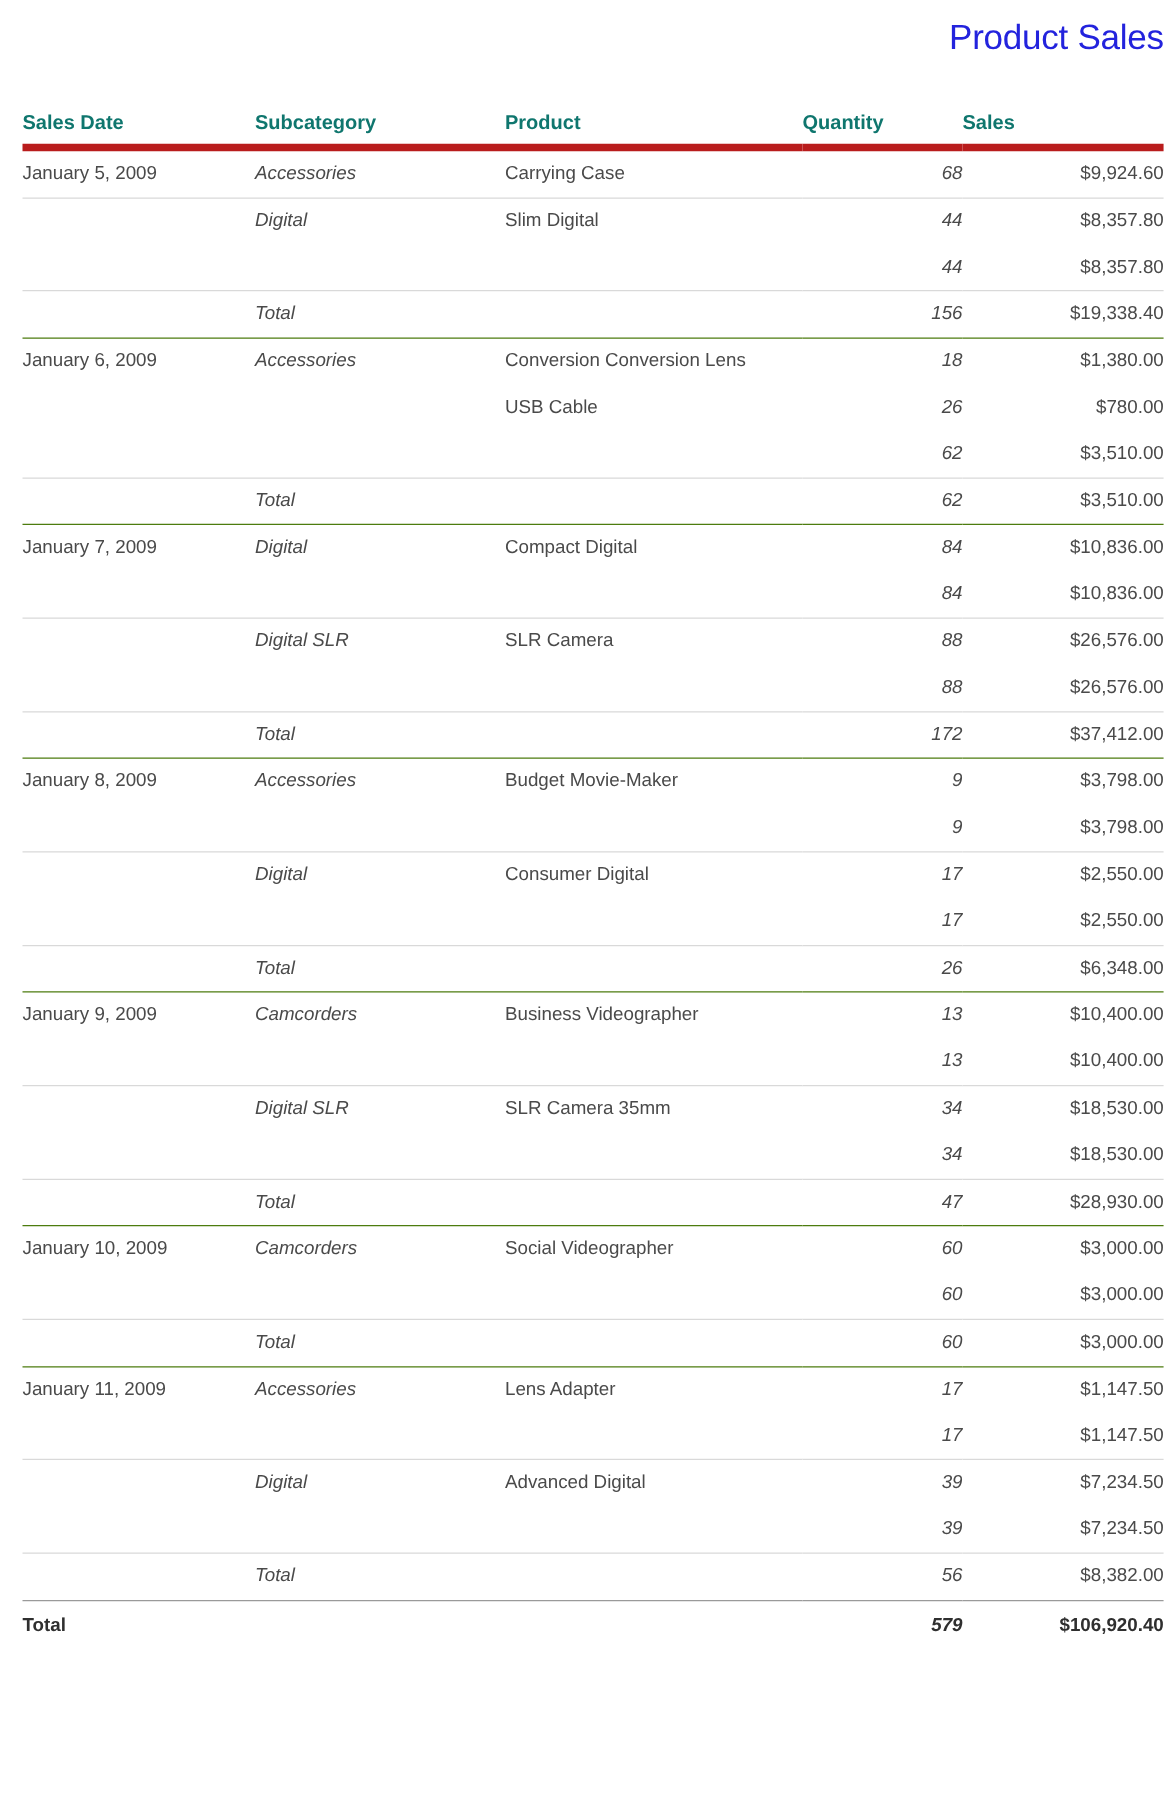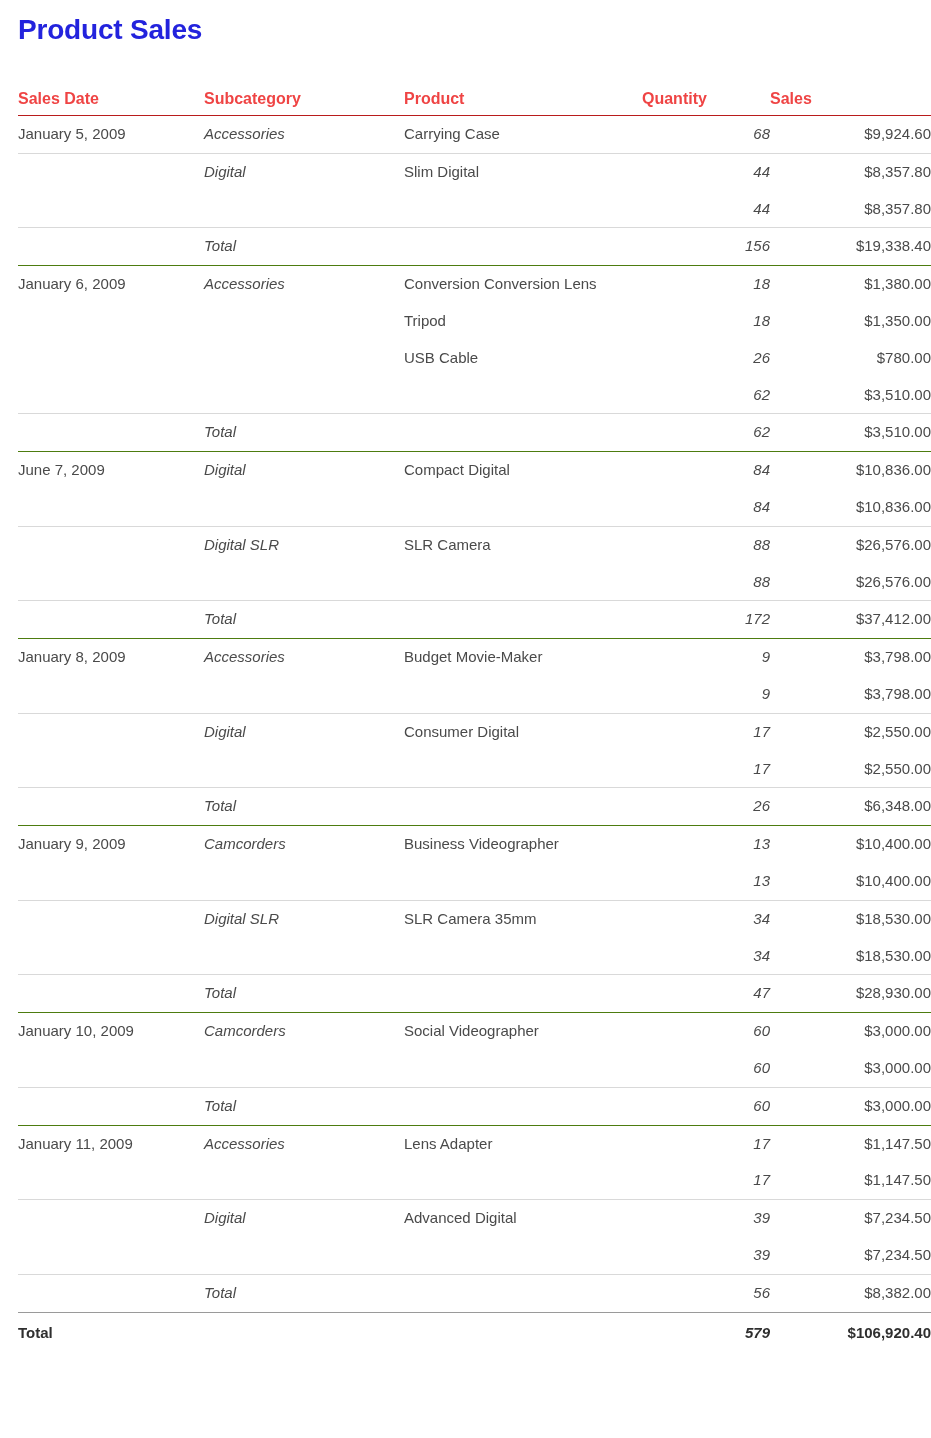--- a/index.html
+++ b/index.html
@@ -14,40 +14,41 @@
     color: #444444;
     -webkit-font-smoothing: antialiased;
   }
   .page {
     width: 931px;
     box-sizing: border-box;
     padding: 14px 0 0 0;
   }
   .report-title {
     font-size: 28px;
-    font-weight: bold;
+    font-weight: normal;
     color: #2323dd;
     margin: 0 0 0 18px;
     padding: 0;
     letter-spacing: -0.2px;
+    text-align: right;
   }
   table.report {
     width: 913px;
     margin-left: 18px;
     margin-top: 44px;
     border-collapse: collapse;
     font-size: 15px;
   }
   table.report th {
     font-size: 16px;
     font-weight: bold;
-    color: #ef4444;
+    color: #0f766e;
     text-align: left;
     padding: 0 0 7px 0;
-    border-bottom: 1px solid #b91c1c;
+    border-bottom: 6px solid #b91c1c;
     vertical-align: bottom;
   }
   th.col-date   { width: 186px; }
   th.col-sub    { width: 200px; }
   th.col-prod   { width: 238px; }
   th.col-qty    { width: 128px; text-align: right; padding-right: 42px; }
   th.col-sales  { width: 161px; text-align: right; padding-right: 8px; }
 
   table.report td {
     padding: 8px 0 9px 0;
@@ -123,47 +124,40 @@
         <tr class="bt-dark">
           <td class="c-date">January 6, 2009</td>
           <td class="c-sub">Accessories</td>
           <td class="c-prod">Conversion Conversion Lens</td>
           <td class="c-qty">18</td>
           <td class="c-sales">$1,380.00</td>
         </tr>
         <tr class="bt-none">
           <td class="c-date"></td>
           <td class="c-sub"></td>
-          <td class="c-prod">Tripod</td>
-          <td class="c-qty">18</td>
-          <td class="c-sales">$1,350.00</td>
-        </tr>
-        <tr class="bt-none">
-          <td class="c-date"></td>
-          <td class="c-sub"></td>
           <td class="c-prod">USB Cable</td>
           <td class="c-qty">26</td>
           <td class="c-sales">$780.00</td>
         </tr>
         <tr class="bt-none">
           <td class="c-date"></td>
           <td class="c-sub"></td>
           <td class="c-prod"></td>
           <td class="c-qty">62</td>
           <td class="c-sales">$3,510.00</td>
         </tr>
         <tr class="bt-light">
           <td class="c-date"></td>
           <td class="c-sub">Total</td>
           <td class="c-prod"></td>
           <td class="c-qty">62</td>
           <td class="c-sales">$3,510.00</td>
         </tr>
         <tr class="bt-dark">
-          <td class="c-date">June 7, 2009</td>
+          <td class="c-date">January 7, 2009</td>
           <td class="c-sub">Digital</td>
           <td class="c-prod">Compact Digital</td>
           <td class="c-qty">84</td>
           <td class="c-sales">$10,836.00</td>
         </tr>
         <tr class="bt-none">
           <td class="c-date"></td>
           <td class="c-sub"></td>
           <td class="c-prod"></td>
           <td class="c-qty">84</td>

